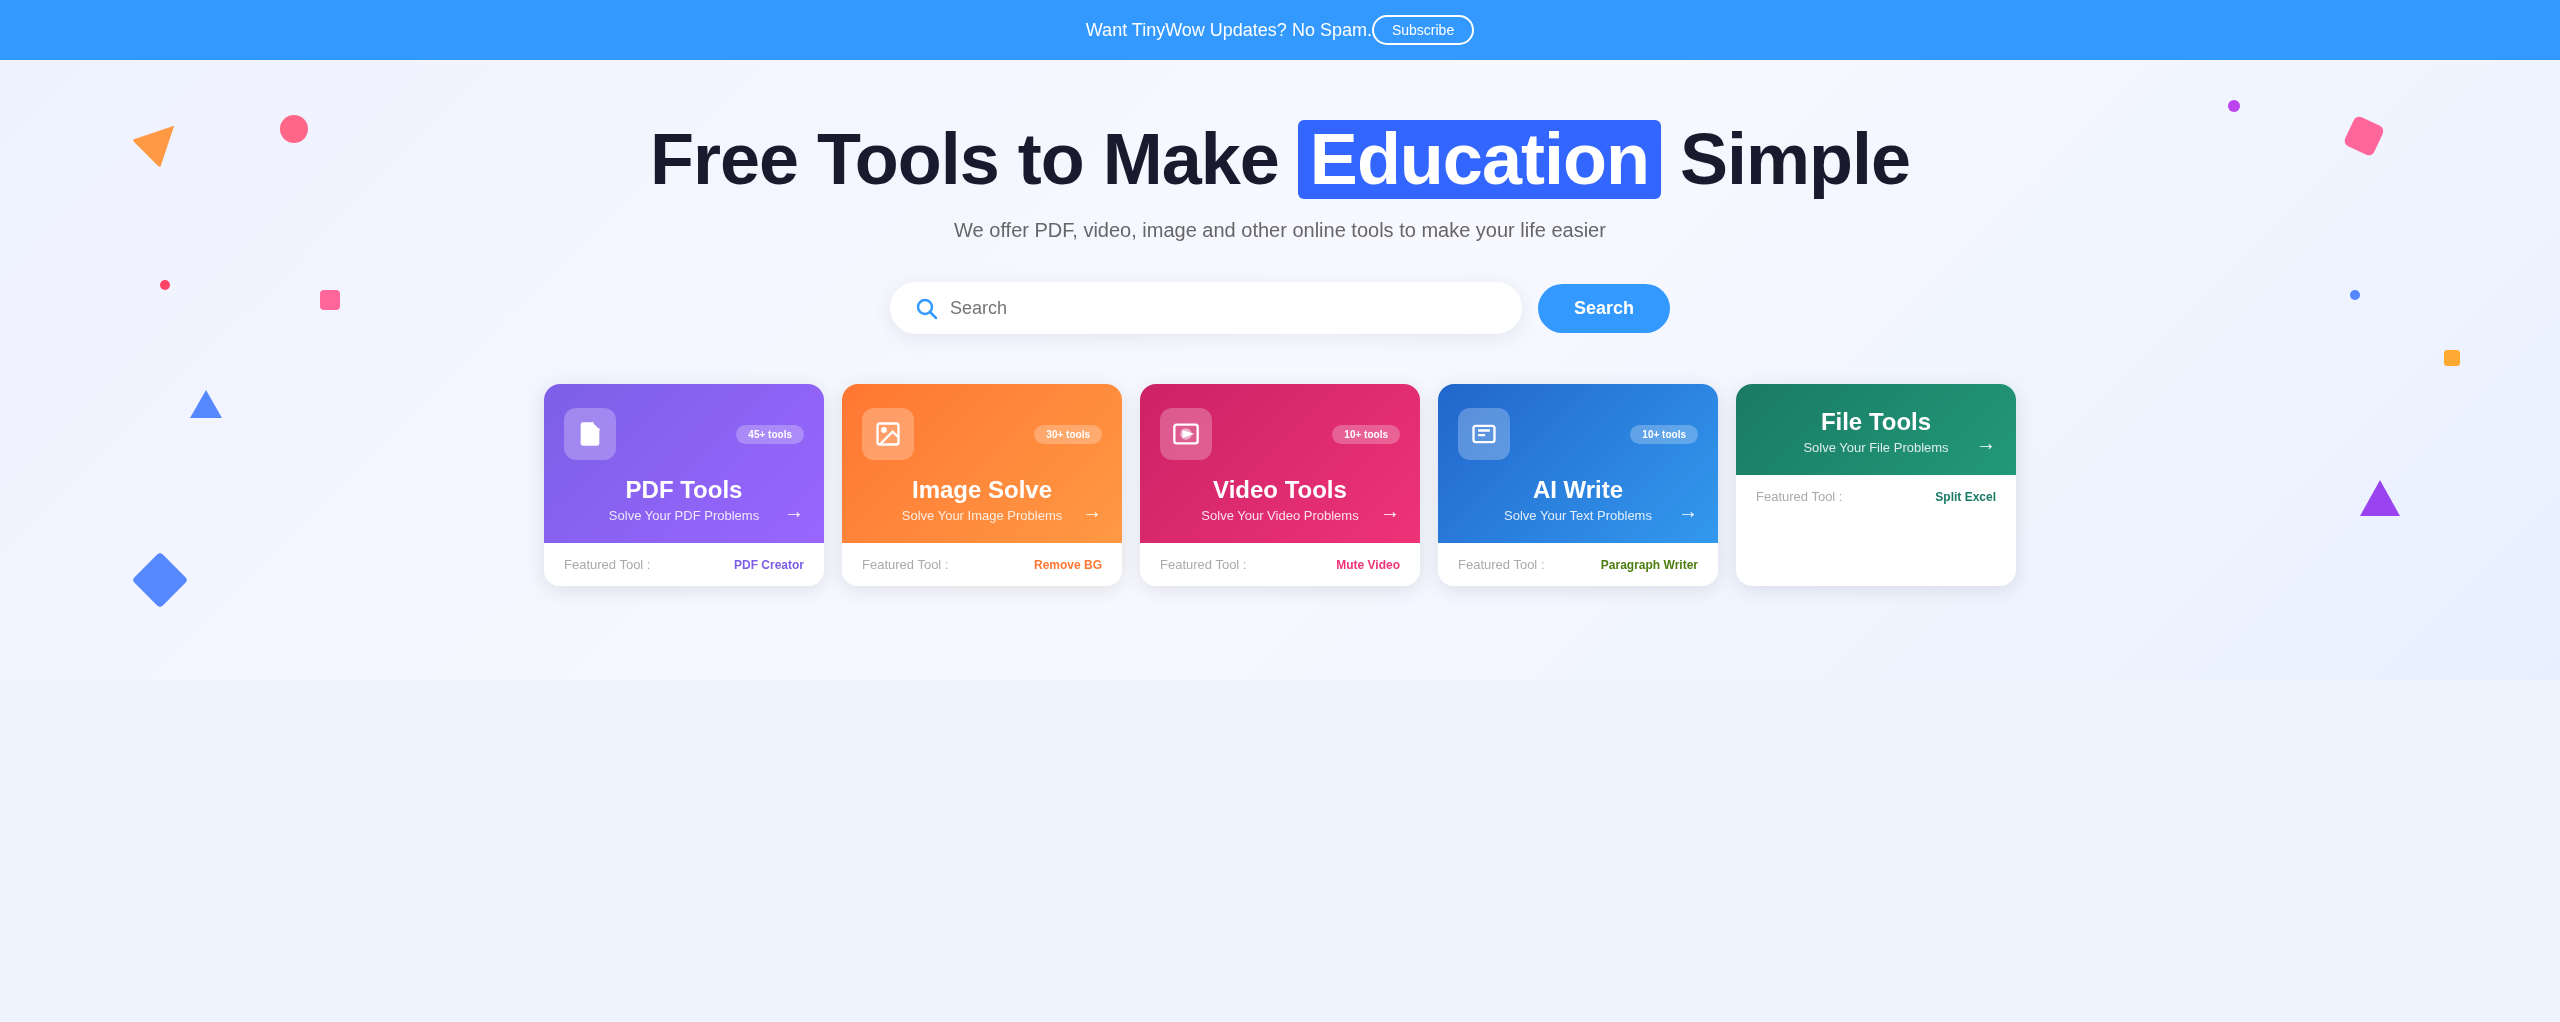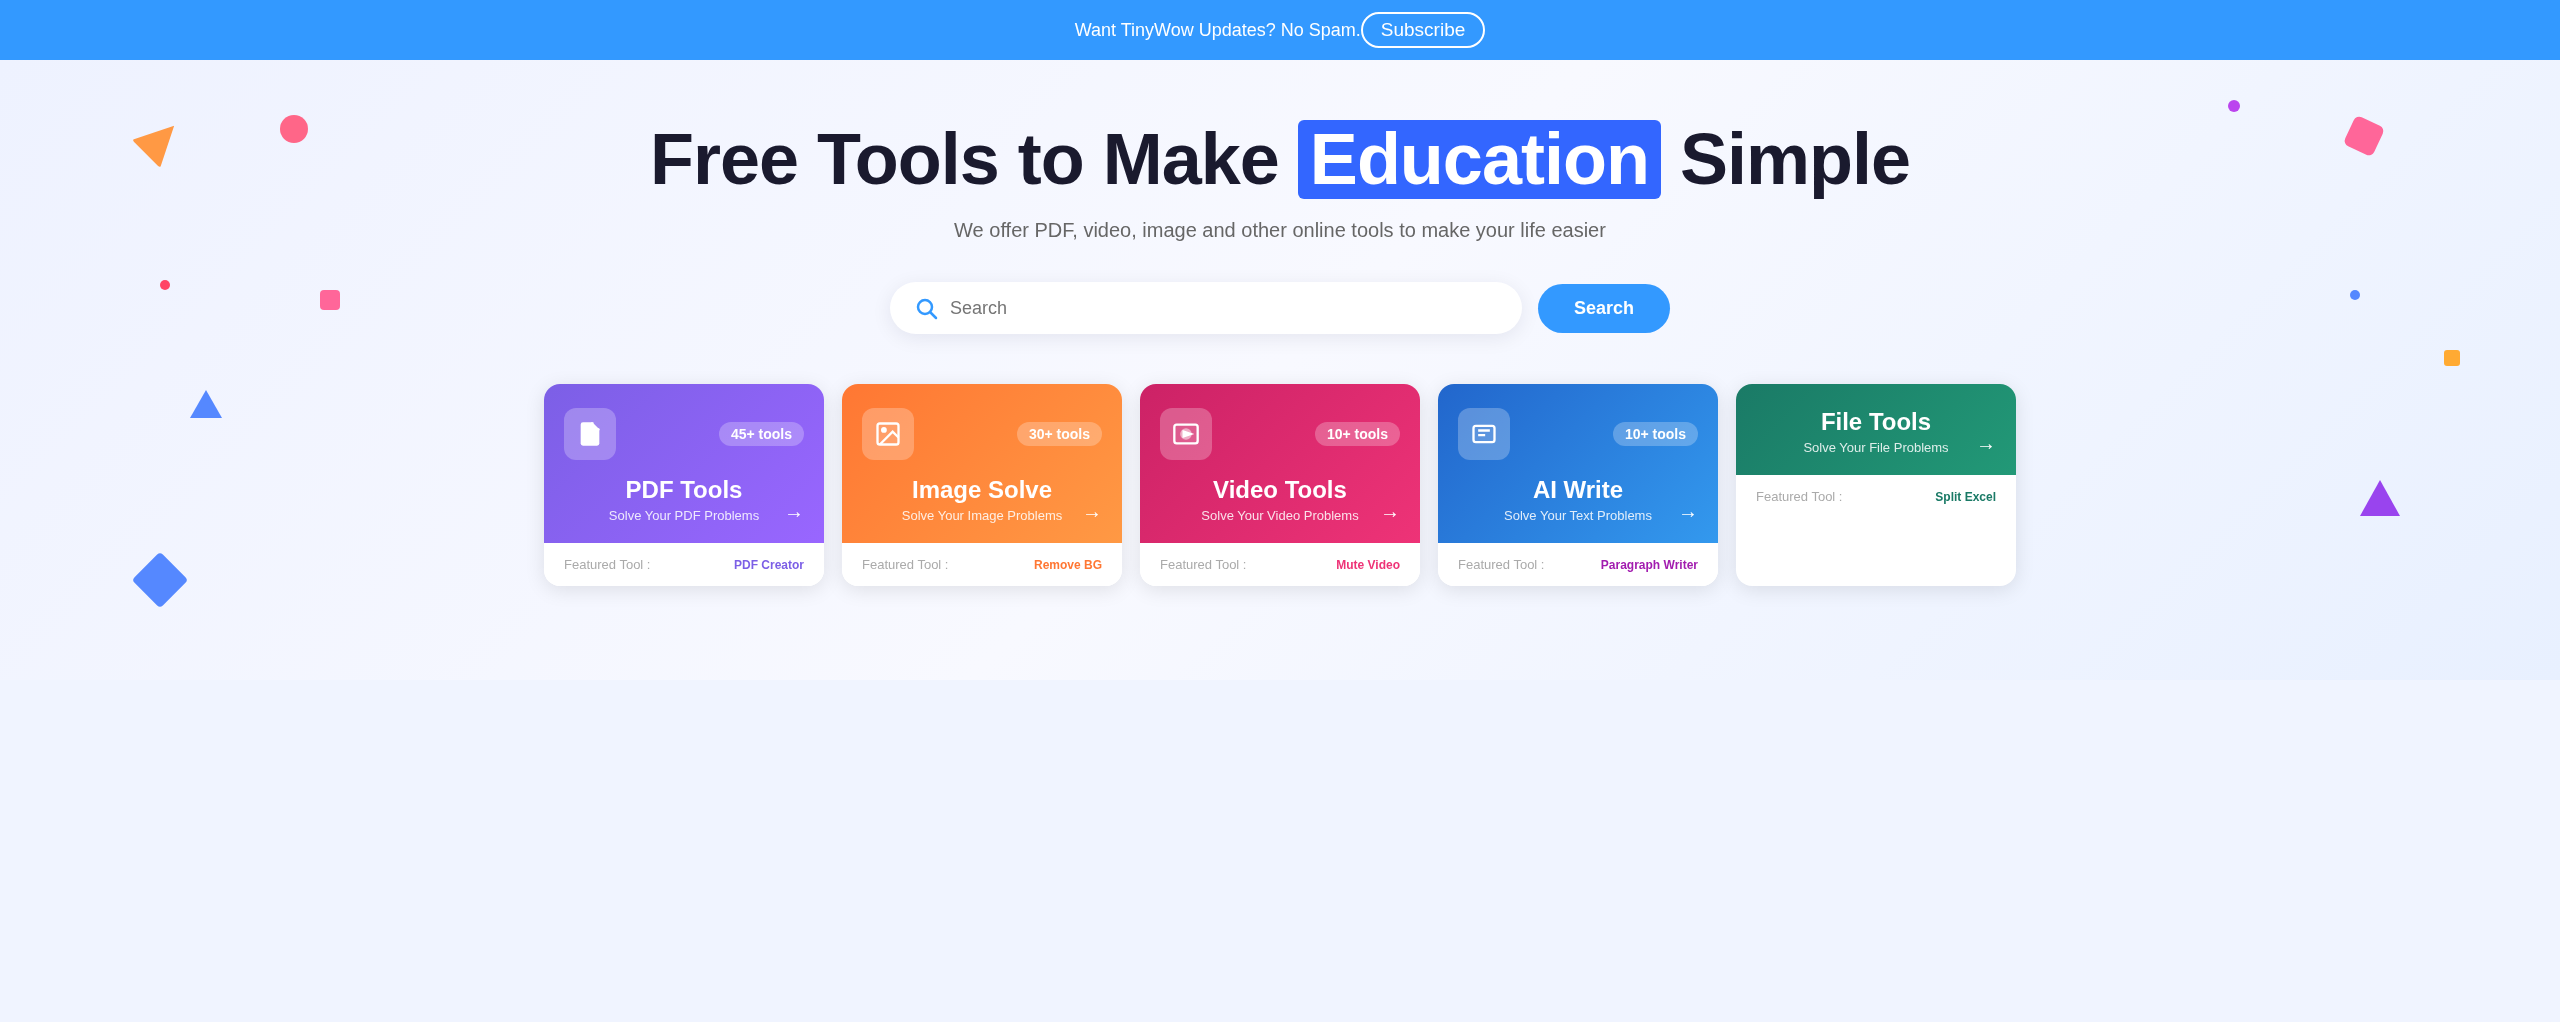--- a/index.html
+++ b/index.html
@@ -24,21 +24,21 @@
       color: white;
       font-size: 18px;
       font-weight: 500;
     }
     .subscribe-btn {
       border: 2px solid white;
       background: transparent;
       color: white;
       border-radius: 20px;
       padding: 5px 18px;
-      font-size: 19px;
+      font-size: 14px;
       cursor: pointer;
       font-weight: 500;
     }
 
     
     .hero {
       background: linear-gradient(135deg, #eef2ff 0%, #f8f9ff 50%, #e8f0ff 100%);
       padding: 60px 20px 40px;
       text-align: center;
       position: relative;
@@ -232,21 +232,21 @@
       align-items: center;
       justify-content: center;
       font-size: 24px;
       color: white;
     }
     .card-badge {
       background: rgba(255,255,255,0.25);
       color: white;
       border-radius: 20px;
       padding: 4px 12px;
-      font-size: 14px;
+      font-size: 10px;
       font-weight: 600;
     }
     .card-title {
       color: white;
       font-size: 24px;
       font-weight: 800;
       margin-bottom: 4px;
     }
     .card-subtitle {
       color: rgba(255,255,255,0.85);
@@ -282,21 +282,21 @@
     
     .card-pdf .card-top { background: linear-gradient(135deg, #7c5fe6, #9966ff); }
     .card-image .card-top { background: linear-gradient(135deg, #ff7733, #ff9944); }
     .card-video .card-top { background: linear-gradient(135deg, #cc2266, #ee3377); }
     .card-ai .card-top { background: linear-gradient(135deg, #2266cc, #3399ee); }
     .card-file .card-top { background: linear-gradient(135deg, #1a7a66, #229977); }
 
     .featured-link-pdf { color: #7c5fe6; }
     .featured-link-image { color: #ff7733; }
     .featured-link-video { color: #ee3377; }
-    .featured-link-ai { color: #a21caf; padding-left: 33px; }
+    .featured-link-ai { color: #4d7c0f; padding-left: 33px; }
     .featured-link-file { color: #1a7a66; }
   </style>
 </head>
 <body>
 
 <div class="top-banner">
   <span class="top-banner-text">Want TinyWow Updates? No Spam.</span>
   <button class="subscribe-btn">Subscribe</button>
 </div>
 

